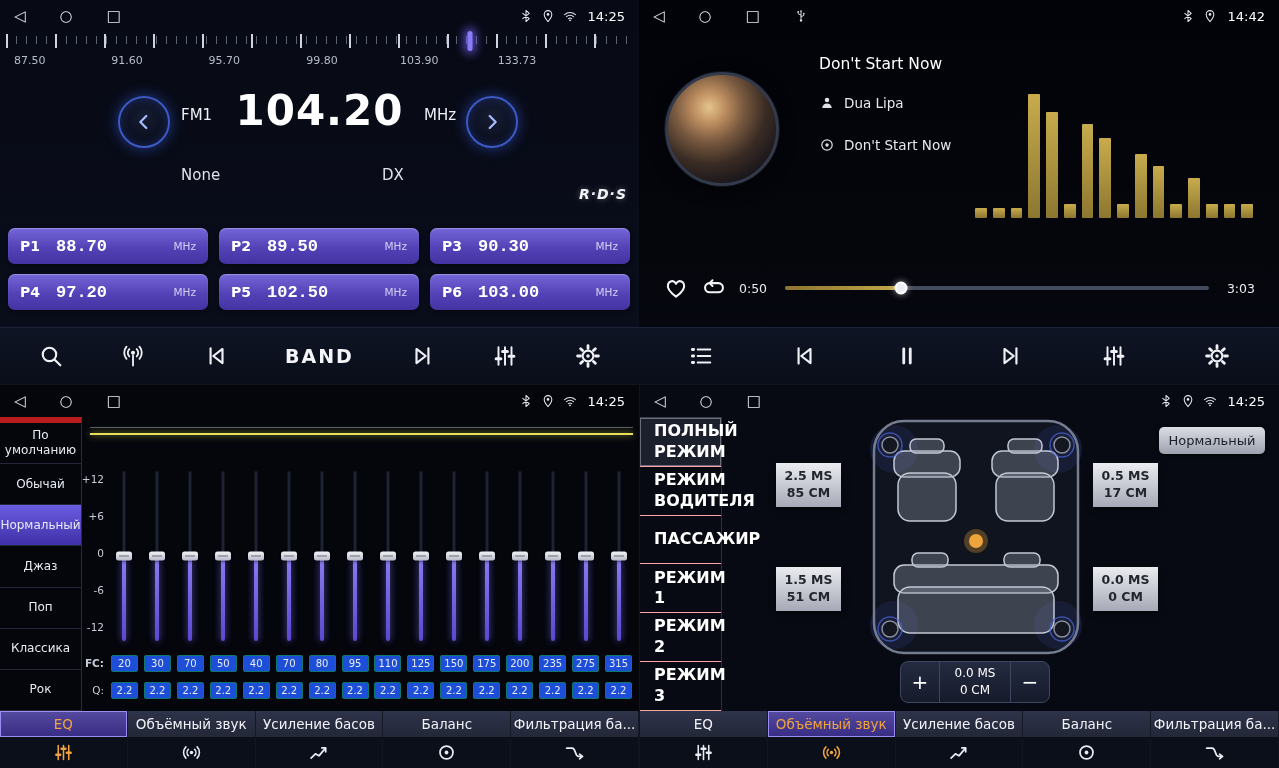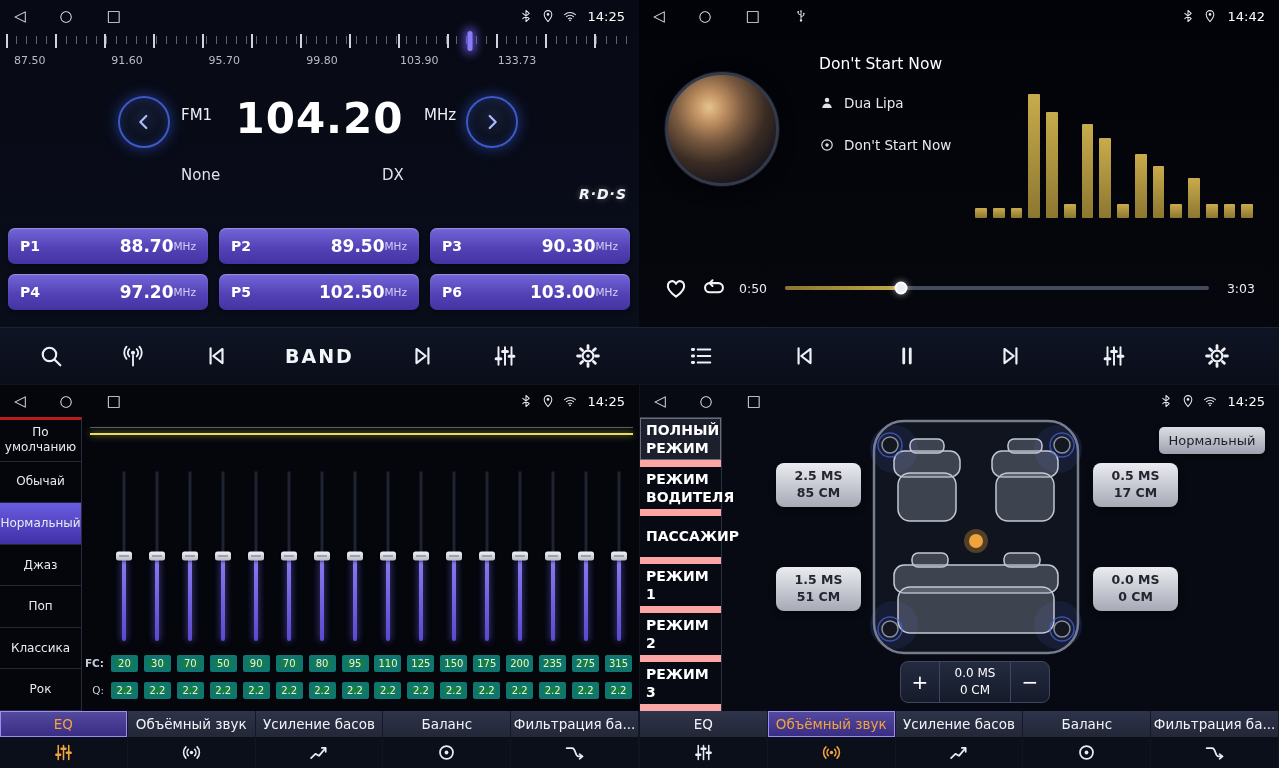--- a/index.html
+++ b/index.html
@@ -22,29 +22,29 @@
   
   .ruler{position:absolute;left:6px;right:6px;top:34px;height:48px;}
   .ticks-minor{position:absolute;left:0;right:0;top:2px;height:8px;background:repeating-linear-gradient(90deg,#5c6374 0 1px,transparent 1px 10px);}
   .ticks-major{position:absolute;left:0;right:0;top:0;height:14px;background:repeating-linear-gradient(90deg,#ced3e2 0 2px,transparent 2px 49px);}
   .ruler-label{position:absolute;top:20px;transform:translateX(-50%);font-size:11px;color:#b6bccb;}
   .ruler-pointer{position:absolute;top:-3px;width:5px;height:20px;border-radius:3px;background:#8a7cf8;box-shadow:0 0 10px 3px rgba(122,100,255,.75);transform:translateX(-50%);}
   .tune-btn{position:absolute;top:96px;width:52px;height:52px;border-radius:50%;background:radial-gradient(circle at 50% 38%,#161d33,#0a0e1c 72%);border:2px solid #3c5ac8;box-shadow:0 0 14px rgba(64,104,255,.5),inset 0 0 10px rgba(64,104,255,.3);display:flex;align-items:center;justify-content:center;color:#a8bcff;}
   .tune-btn svg{width:22px;height:22px;}
   .tune-left{left:118px;} .tune-right{left:466px;}
   .band-label{position:absolute;left:181px;top:106px;font-size:15px;color:#eef0f6;}
-  .freq-big{position:absolute;left:0;right:0;top:94px;text-align:center;font-size:42px;font-weight:bold;letter-spacing:1px;color:#fff;}
+  .freq-big{position:absolute;left:0;right:0;top:86px;text-align:center;font-size:42px;font-weight:bold;letter-spacing:1px;color:#fff;}
   .unit-label{position:absolute;left:424px;top:106px;font-size:15px;color:#eef0f6;}
   .info-none{position:absolute;left:181px;top:166px;font-size:15px;color:#dfe2ea;}
   .info-dx{position:absolute;left:382px;top:166px;font-size:15px;color:#dfe2ea;}
   .rds-badge{position:absolute;right:12px;top:186px;font-size:14px;font-weight:bold;font-style:italic;letter-spacing:1px;color:#f2f4fa;text-shadow:0 0 6px rgba(255,255,255,.35);}
   .preset-grid{position:absolute;left:8px;top:228px;width:622px;display:grid;grid-template-columns:repeat(3,200px);justify-content:space-between;row-gap:10px;}
   .preset{height:36px;border-radius:7px;background:linear-gradient(180deg,#7466d8 0%,#5342b6 55%,#4333a2 100%);display:flex;align-items:center;padding:0 12px;box-shadow:inset 0 1px 1px rgba(255,255,255,.28),0 2px 5px rgba(0,0,0,.45);}
   .preset-id{font-size:14px;font-weight:bold;width:36px;color:#fff;}
-  .preset-freq{font-size:17px;font-weight:bold;flex:1;text-align:right;color:#fff;}
+  .preset-freq{font-size:17px;font-weight:bold;flex:1;text-align:left;color:#fff;font-family:Liberation Mono, monospace;}
   .preset-unit{font-size:10.5px;color:#d6d0f4;}
 
   
   .toolbar{position:absolute;left:0;right:0;bottom:0;height:57px;background:linear-gradient(180deg,#0f1424,#0a0e1a);border-top:1px solid #1d2336;display:flex;align-items:center;justify-content:space-around;padding:0 10px;}
   .tb-ico{width:26px;height:26px;color:#eef0f6;}
   .tb-band{font-size:19px;font-weight:bold;letter-spacing:2px;color:#f4f5f9;}
 
   
   .album{position:absolute;left:26px;top:72px;width:114px;height:114px;border-radius:50%;border:3px solid #333a4c;box-shadow:0 0 0 1px #10131c,0 4px 16px rgba(0,0,0,.65);background:radial-gradient(circle at 38% 30%,#e6c48c 0%,#bd8e60 16%,#7a5a40 34%,#3a2c24 56%,#17141a 80%,#0d0c10 100%);}
   .pl-title{position:absolute;left:180px;top:55px;font-size:15.5px;color:#fff;}
@@ -54,59 +54,59 @@
   .viz{position:absolute;left:336px;right:26px;top:86px;height:132px;display:flex;align-items:flex-end;gap:6px;}
   .viz-bar{width:12px;border-radius:1px;background:linear-gradient(180deg,#c8ab4c,#8c7730);}
   .pc-row{position:absolute;left:0;right:0;top:273px;height:30px;display:flex;align-items:center;gap:12px;padding:0 24px;}
   .pc-ico{width:26px;height:26px;color:#f2f3f7;flex:0 0 auto;}
   .time-label{font-size:12.5px;color:#e8eaf0;flex:0 0 auto;}
   .progress{flex:1;height:4px;border-radius:2px;background:#434a5c;position:relative;margin:0 6px;}
   .progress-fill{position:absolute;left:0;top:0;bottom:0;border-radius:2px;background:linear-gradient(90deg,#8a7430,#c4a848);}
   .progress-thumb{position:absolute;top:50%;transform:translate(-50%,-50%);width:13px;height:13px;border-radius:50%;background:#eceef4;border:2px solid #fff;box-shadow:0 0 7px rgba(255,255,255,.55);}
 
   
-  .eq-sidebar{position:absolute;left:0;top:32px;bottom:57px;width:82px;border-right:1px solid #272d3e;border-top:3px solid #b91c1c;display:flex;flex-direction:column;}
+  .eq-sidebar{position:absolute;left:0;top:32px;bottom:57px;width:82px;border-right:1px solid #272d3e;border-top:6px solid #b91c1c;display:flex;flex-direction:column;}
   .eq-preset{flex:1;display:flex;align-items:center;justify-content:center;text-align:center;font-size:12px;line-height:1.25;color:#e8eaf2;border-bottom:1px solid #232836;padding:2px 4px;}
   .eq-preset.active{background:linear-gradient(180deg,#6a5ce0,#4030a8);}
   .eq-main{position:absolute;left:82px;top:32px;right:0;bottom:57px;}
   .line-grey{position:absolute;left:8px;right:6px;top:10px;height:1px;background:#9aa0ae;opacity:.55;}
   .line-yellow{position:absolute;left:8px;right:6px;top:16px;height:2px;background:#e8e058;box-shadow:0 0 7px rgba(232,224,88,.8);}
   .eq-scale{position:absolute;left:0;top:0;bottom:0;width:22px;}
   .eq-scale span{position:absolute;right:0;font-size:10.5px;color:#c8ccd8;}
   .eq-scale span:nth-of-type(1){top:56px;} .eq-scale span:nth-of-type(2){top:93px;}
   .eq-scale span:nth-of-type(3){top:130px;} .eq-scale span:nth-of-type(4){top:167px;}
   .eq-scale span:nth-of-type(5){top:204px;}
   .eq-axis-label{position:absolute;left:0;width:22px;text-align:right;font-size:10.5px;color:#c8ccd8;}
   .lbl-fc{top:240px;font-weight:bold;} .lbl-q{top:267px;}
   .eq-cols{position:absolute;left:26px;right:4px;top:54px;display:flex;}
   .eq-col{flex:1;display:flex;flex-direction:column;align-items:center;}
   .eq-slider{position:relative;width:16px;height:170px;}
   .eq-track{position:absolute;left:50%;transform:translateX(-50%);top:0;bottom:0;width:4px;border-radius:2px;background:#1f2432;box-shadow:inset 0 0 0 1px #10131d;}
   .eq-fill{position:absolute;left:50%;transform:translateX(-50%);bottom:0;width:4px;border-radius:2px;background:linear-gradient(180deg,#8a7cf0,#5a48d0);box-shadow:0 0 7px rgba(122,102,240,.7);}
   .eq-handle{position:absolute;left:50%;transform:translate(-50%,50%);width:16px;height:9px;border-radius:2.5px;background:linear-gradient(180deg,#f2f3f6,#b7bbc8);box-shadow:0 1px 3px rgba(0,0,0,.6);}
   .eq-handle::after{content:"";position:absolute;left:3px;right:3px;top:4px;height:1px;background:#6a6e78;}
-  .eq-chip{width:27px;height:17px;display:flex;align-items:center;justify-content:center;background:#15803d;border:5px solid #0f766e;border-radius:2px;font-size:10px;color:#eaecf2;}
+  .eq-chip{width:27px;height:17px;display:flex;align-items:center;justify-content:center;background:#1d4ed8;border:1px solid #0f766e;border-radius:2px;font-size:10px;color:#eaecf2;}
   .chip-fc{margin-top:14px;} .chip-q{margin-top:10px;}
 
   
   .tabbar{position:absolute;left:0;right:0;bottom:0;height:57px;display:flex;}
   .tab{flex:1;display:flex;flex-direction:column;min-width:0;}
   .tab-label{height:26px;display:flex;align-items:center;justify-content:center;font-size:13.5px;color:#f2f3f7;background:linear-gradient(180deg,#2d3349,#232738);border-right:1px solid #151926;white-space:nowrap;overflow:hidden;}
   .tab-ico-cell{flex:1;display:flex;align-items:center;justify-content:center;background:#0b0f1a;border-right:1px solid #11151f;}
   .tab-svg{width:21px;height:21px;color:#e9ebf1;}
   .tab.active .tab-label{background:linear-gradient(180deg,#544a9e,#382c84);color:#f2a43c;box-shadow:inset 0 0 0 1px #9a8cf0;}
   .tab.active .tab-svg{color:#f2a43c;}
 
   
   .sr-menu{position:absolute;left:0;top:32px;bottom:57px;width:82px;border-right:1px solid #2a3040;border-top:1px solid #3a4154;display:flex;flex-direction:column;}
-  .sr-item{flex:1;display:flex;align-items:center;padding:0 6px;font-size:14px;font-weight:bold;line-height:1.3;color:#fff;border-bottom:7px solid #fca5a5;}
+  .sr-item{flex:1;display:flex;align-items:center;padding:0 14px;font-size:16px;font-weight:bold;line-height:1.3;color:#fff;border-bottom:1px solid #fca5a5;}
   .sr-item.active{background:rgba(140,150,185,.16);box-shadow:inset 0 0 0 1px rgba(255,255,255,.35);}
   .normal-btn{position:absolute;left:519px;top:42px;width:106px;height:27px;border-radius:5px;background:linear-gradient(180deg,#dcdee4,#9ca1ae);color:#1c1f28;font-size:13px;display:flex;align-items:center;justify-content:center;box-shadow:0 1px 4px rgba(0,0,0,.6);}
   .car-svg{position:absolute;left:228px;top:30px;width:216px;height:244px;}
-  .delay-badge{position:absolute;width:85px;height:44px;border-radius:8px;background:linear-gradient(180deg,#eaecf0,#a6aab6);display:flex;flex-direction:column;align-items:center;justify-content:center;color:#23262e;font-size:12.5px;font-weight:bold;line-height:1.35;box-shadow:0 2px 6px rgba(0,0,0,.5);}
+  .delay-badge{position:absolute;width:65px;height:44px;border-radius:0;background:linear-gradient(180deg,#eaecf0,#a6aab6);display:flex;flex-direction:column;align-items:center;justify-content:center;color:#23262e;font-size:12.5px;font-weight:bold;line-height:1.35;box-shadow:0 2px 6px rgba(0,0,0,.5);}
   .pos-fl{left:136px;top:78px;} .pos-fr{left:453px;top:78px;}
   .pos-rl{left:136px;top:182px;} .pos-rr{left:453px;top:182px;}
   .stepper{position:absolute;left:260px;top:276px;width:150px;height:42px;display:flex;align-items:stretch;background:linear-gradient(180deg,#242b40,#161b2b);border:1px solid #3e4660;border-radius:8px;overflow:hidden;}
   .step-btn{width:38px;display:flex;align-items:center;justify-content:center;font-size:20px;color:#fff;}
   .step-val{flex:1;display:flex;flex-direction:column;align-items:center;justify-content:center;font-size:12px;line-height:1.4;color:#fff;border-left:1px solid #3e4660;border-right:1px solid #3e4660;}
 </style>
 </head>
 <body>
 
 <svg width="0" height="0" style="position:absolute" aria-hidden="true">
@@ -502,20 +502,31 @@
       <div class="eq-preset">Поп</div>
 
       <div class="eq-preset">Классика</div>
 
       <div class="eq-preset">Рок</div>
     </div>
 
     <div class="eq-main">
       <div class="line-grey"></div>
       <div class="line-yellow"></div>
+      <div class="eq-scale">
+        <span>+12</span>
+
+        <span>+6</span>
+
+        <span>0</span>
+
+        <span>-6</span>
+
+        <span>-12</span>
+      </div>
       <div class="eq-axis-label lbl-fc">FC:</div>
       <div class="eq-axis-label lbl-q">Q:</div>
 
       <div class="eq-cols">
         <div class="eq-col">
           <div class="eq-slider">
             <div class="eq-track"></div>
             <div class="eq-fill" style="height: 50%;"></div>
             <div class="eq-handle" style="bottom: 50%;"></div>
           </div>
@@ -552,21 +563,21 @@
           <div class="eq-chip chip-fc">50</div>
           <div class="eq-chip chip-q">2.2</div>
         </div>
 
         <div class="eq-col">
           <div class="eq-slider">
             <div class="eq-track"></div>
             <div class="eq-fill" style="height: 50%;"></div>
             <div class="eq-handle" style="bottom: 50%;"></div>
           </div>
-          <div class="eq-chip chip-fc">90</div>
+          <div class="eq-chip chip-fc">40</div>
           <div class="eq-chip chip-q">2.2</div>
         </div>
 
         <div class="eq-col">
           <div class="eq-slider">
             <div class="eq-track"></div>
             <div class="eq-fill" style="height: 50%;"></div>
             <div class="eq-handle" style="bottom: 50%;"></div>
           </div>
           <div class="eq-chip chip-fc">70</div>

